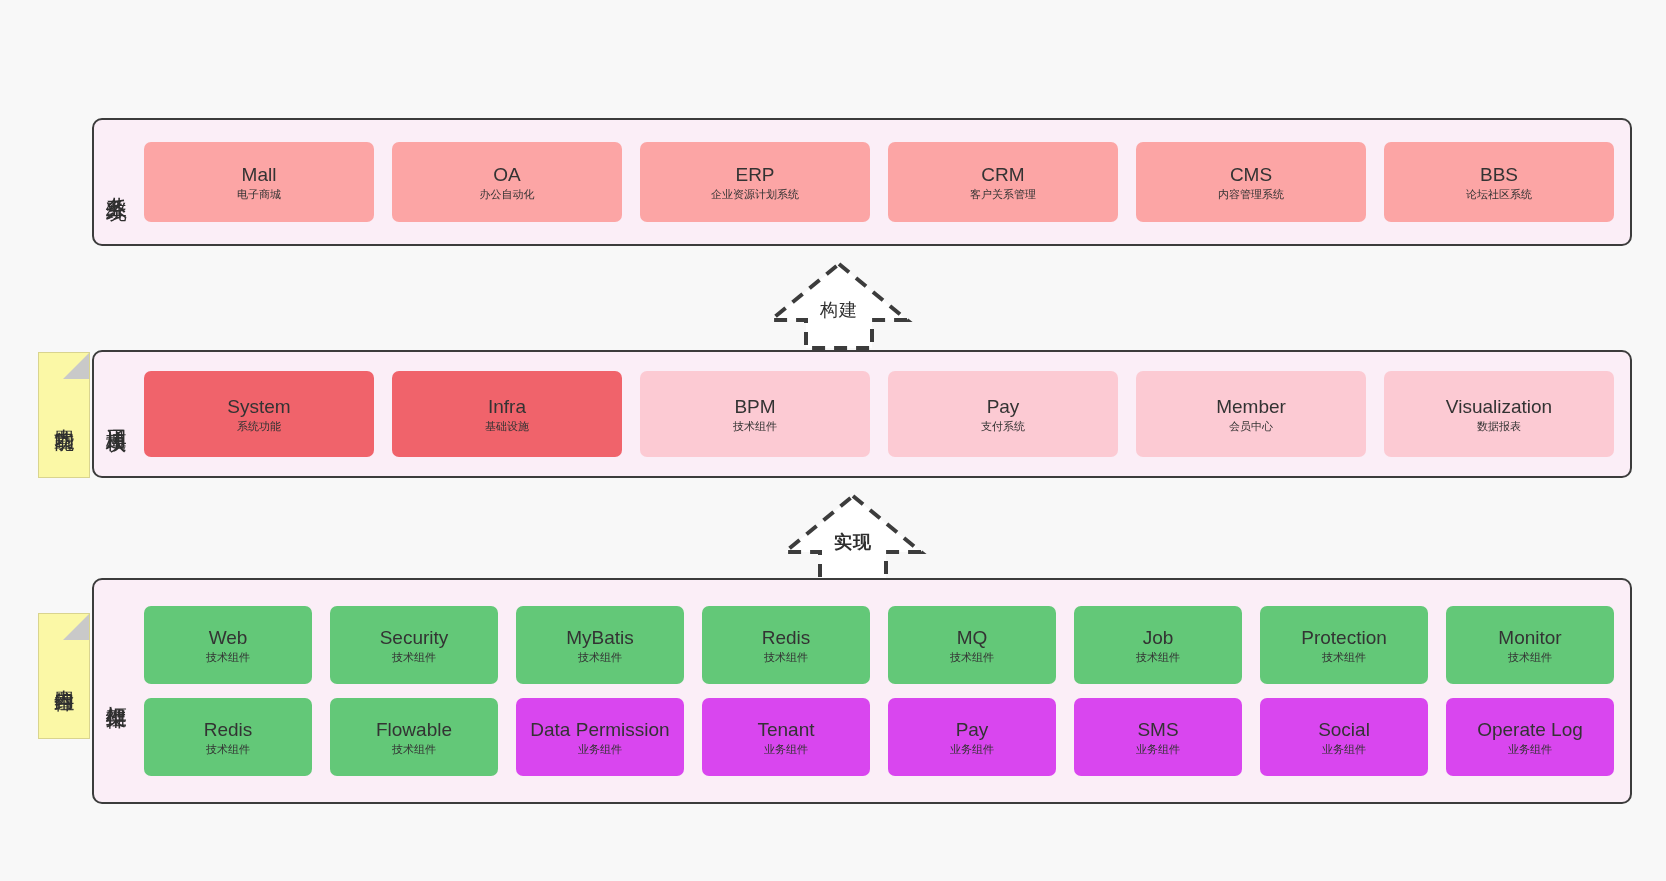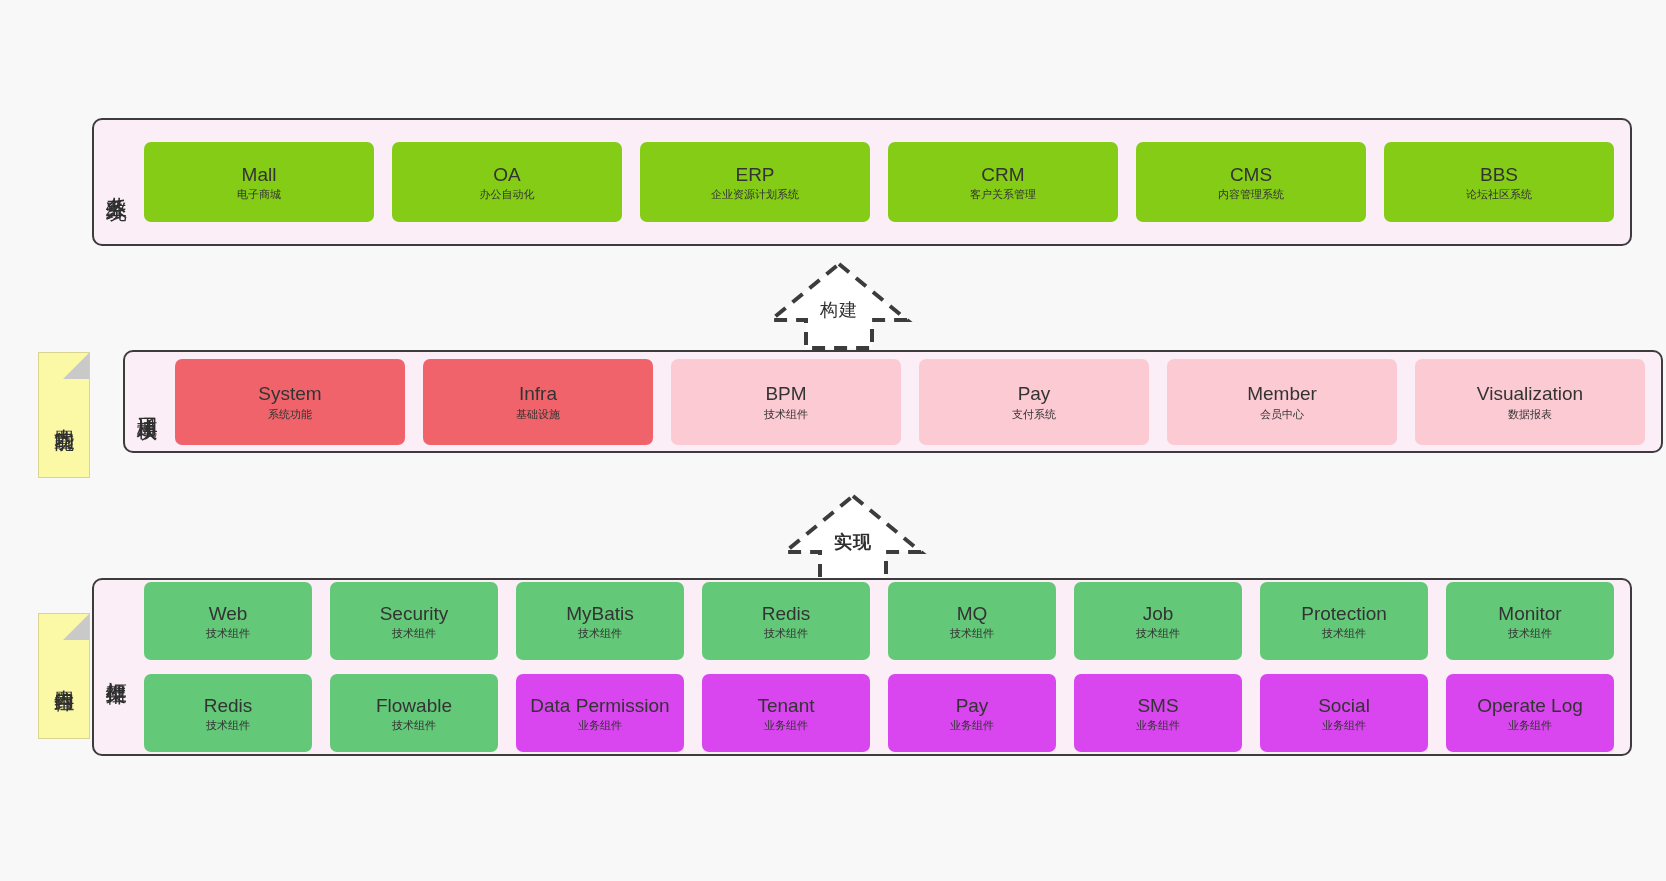--- a/index.html
+++ b/index.html
@@ -73,21 +73,21 @@
     box-sizing: border-box;
     padding: 6px 4px;
   }
   .card .t1 { font-size: 19px; }
   .card .t2 { font-size: 11px; }
 
   .row-biz .card { height: 80px; }
   .row-mod .card { height: 86px; }
   .row-fw  .card { height: 78px; }
 
-  .c-blue       { background: #84cc16; }
+  .c-blue       { background: #fca5a5; }
   .c-red        { background: #f0636b; }
   .c-pink       { background: #fccad3; }
   .c-green      { background: #63c878; }
   .c-lightgreen { background: #d946ef; }
 
   
   .note {
     position: absolute;
     width: 52px;
     background: #fbf8a6;
@@ -176,21 +176,21 @@
     <svg viewBox="0 0 150 96" preserveAspectRatio="none" aria-hidden="true">
       <path d="M75 6 L143 62 L108 62 L108 90 L42 90 L42 62 L7 62 Z" fill="#ffffff" stroke="#3c3c3c" stroke-width="4" stroke-dasharray="13 9" stroke-linejoin="miter"></path>
     </svg>
     <div class="arrow-label">构建</div>
   </div>
 
   <div class="note" style="left:38px; top:352px; height:126px;">
     <span>内置功能</span>
   </div>
 
-  <div class="layer" style="left:92px; top:350px; width:1540px; height:103px;margin-left:31px;">
+  <div class="layer" style="left:92px; top:350px; width:1540px; height:128px;">
     <div class="layer-title">通用模块</div>
     <div class="layer-body">
       <div class="row row-mod">
 
         <div class="card c-red">
           <div class="t1">System</div>
           <div class="t2">系统功能</div>
         </div>
         <div class="card c-red">
           <div class="t1">Infra</div>
@@ -221,21 +221,21 @@
     <svg viewBox="0 0 150 96" preserveAspectRatio="none" aria-hidden="true">
       <path d="M75 6 L143 62 L108 62 L108 90 L42 90 L42 62 L7 62 Z" fill="#ffffff" stroke="#3c3c3c" stroke-width="4" stroke-dasharray="13 9" stroke-linejoin="miter"></path>
     </svg>
     <div class="arrow-label">实现</div>
   </div>
 
   <div class="note" style="left:38px; top:613px; height:126px;">
     <span>内置组件</span>
   </div>
 
-  <div class="layer" style="left:92px; top:578px; width:1540px; height:178px;">
+  <div class="layer" style="left:92px; top:578px; width:1540px; height:226px;">
     <div class="layer-title">框架组件</div>
     <div class="layer-body">
 
       <div class="row row-fw">
         <div class="card c-green">
           <div class="t1">Web</div>
           <div class="t2">技术组件</div>
         </div>
         <div class="card c-green">
           <div class="t1">Security</div>

